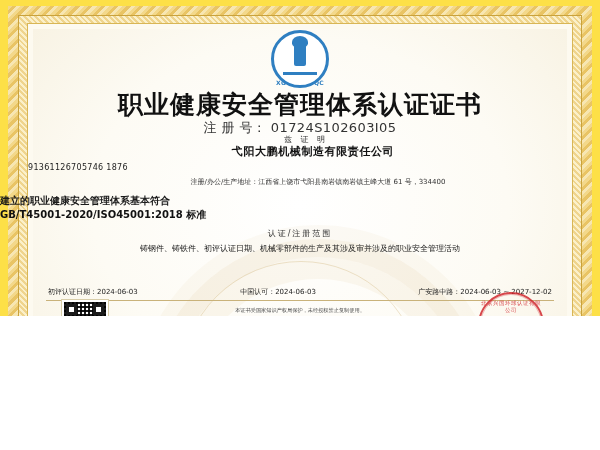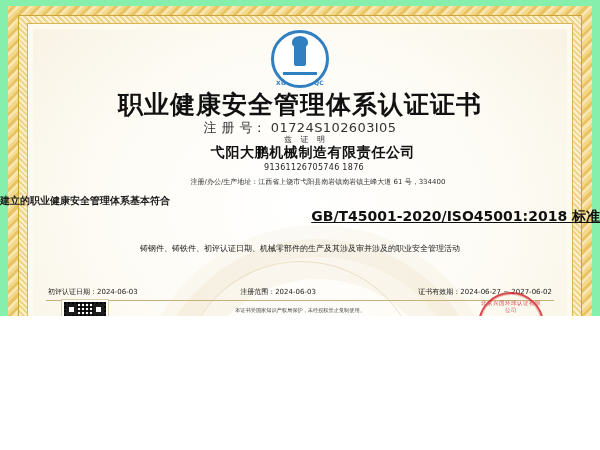--- a/index.html
+++ b/index.html
@@ -11,21 +11,21 @@
     width: 600px;
     height: 450px;
     overflow: hidden;
     font-family: "DejaVu Sans", "Liberation Sans", sans-serif;
   }
 
   #cert-root {
     position: relative;
     width: 600px;
     height: 316px;
-    background: #86efac;
+    background: #fde047;
     overflow: hidden;
   }
 
   
   .border-outer {
     position: absolute;
     left: 8px; top: 6px;
     width: 584px; height: 438px;
     background:
       repeating-linear-gradient(135deg,
@@ -181,31 +181,30 @@
     letter-spacing: 3px;
     padding-left: 12px;
   }
   .label-zhengming { top: 134px; }
 
   .company-name {
     position: absolute;
     left: 0; right: 0;
     top: 144px;
     text-align: center;
-    font-size: 14px;
+    font-size: 11px;
     font-weight: bold;
     color: #111111;
     letter-spacing: .6px;
     padding-left: 26px;
   }
   .credit-code {
     position: absolute;
     left: 0; right: 0;
     top: 163px;
-    text-align: center;
     font-size: 8px;
     color: #222222;
     letter-spacing: .3px;
     padding-left: 28px;
   }
   .address-line {
     position: absolute;
     left: 0; right: 0;
     top: 177px;
     text-align: center;
@@ -219,25 +218,24 @@
     top: 194px;
     text-align: left;
     font-size: 10px;
     font-weight: bold;
     color: #1a1a1a;
   }
   .standard-code {
     position: absolute;
     left: 0; right: 0;
     top: 208px;
-    text-align: right;
-    font-size: 14px;
+    text-align: left;
+    font-size: 10px;
     font-weight: bold;
     color: #111111;
-    text-decoration: underline;
   }
   .scope-head {
     position: absolute;
     left: 0; right: 0;
     top: 228px;
     text-align: center;
     font-size: 8px;
     color: #333333;
     letter-spacing: 2px;
   }
@@ -467,31 +465,32 @@
   <div class="reg-line">注 册 号： 01724S102603I05</div>
 
   <div class="section-label label-zhengming">兹 证 明</div>
   <div class="company-name">弋阳大鹏机械制造有限责任公司</div>
   <div class="credit-code">91361126705746 1876</div>
   <div class="address-line">注册/办公/生产地址：江西省上饶市弋阳县南岩镇南岩镇主峰大道 61 号，334400</div>
 
   <div class="standard-intro">建立的职业健康安全管理体系基本符合</div>
   <div class="standard-code">GB/T45001-2020/ISO45001:2018 标准</div>
 
+  <div class="scope-head">认证/注册范围</div>
   <div class="scope-text">铸钢件、铸铁件、初评认证日期、机械零部件的生产及其涉及审并涉及的职业安全管理活动</div>
 
   <div class="dates-row">
     <div class="d-item">
       <span>初评认证日期：</span><span>2024-06-03</span>
     </div>
     <div class="d-item">
-      <span>注册范围：</span><span>2024-06-03</span>
+      <span>中国认可：</span><span>2024-06-03</span>
     </div>
     <div class="d-item">
-      <span>证书有效期：</span><span>2024-06-27 ~ 2027-06-02</span>
+      <span>广安路中路：</span><span>2024-06-03 ~ 2027-12-02</span>
     </div>
   </div>
 
   <div class="rule"></div>
 
   <div class="qr"></div>
 
   <div class="fine-print">
     <div class="fp-line">本证书受国家知识产权局保护，未经授权禁止复制使用。</div>
     <div class="fp-line">本证书的有效性和认证范围可于北京兴国环球认证有限公司网站查询。</div>

